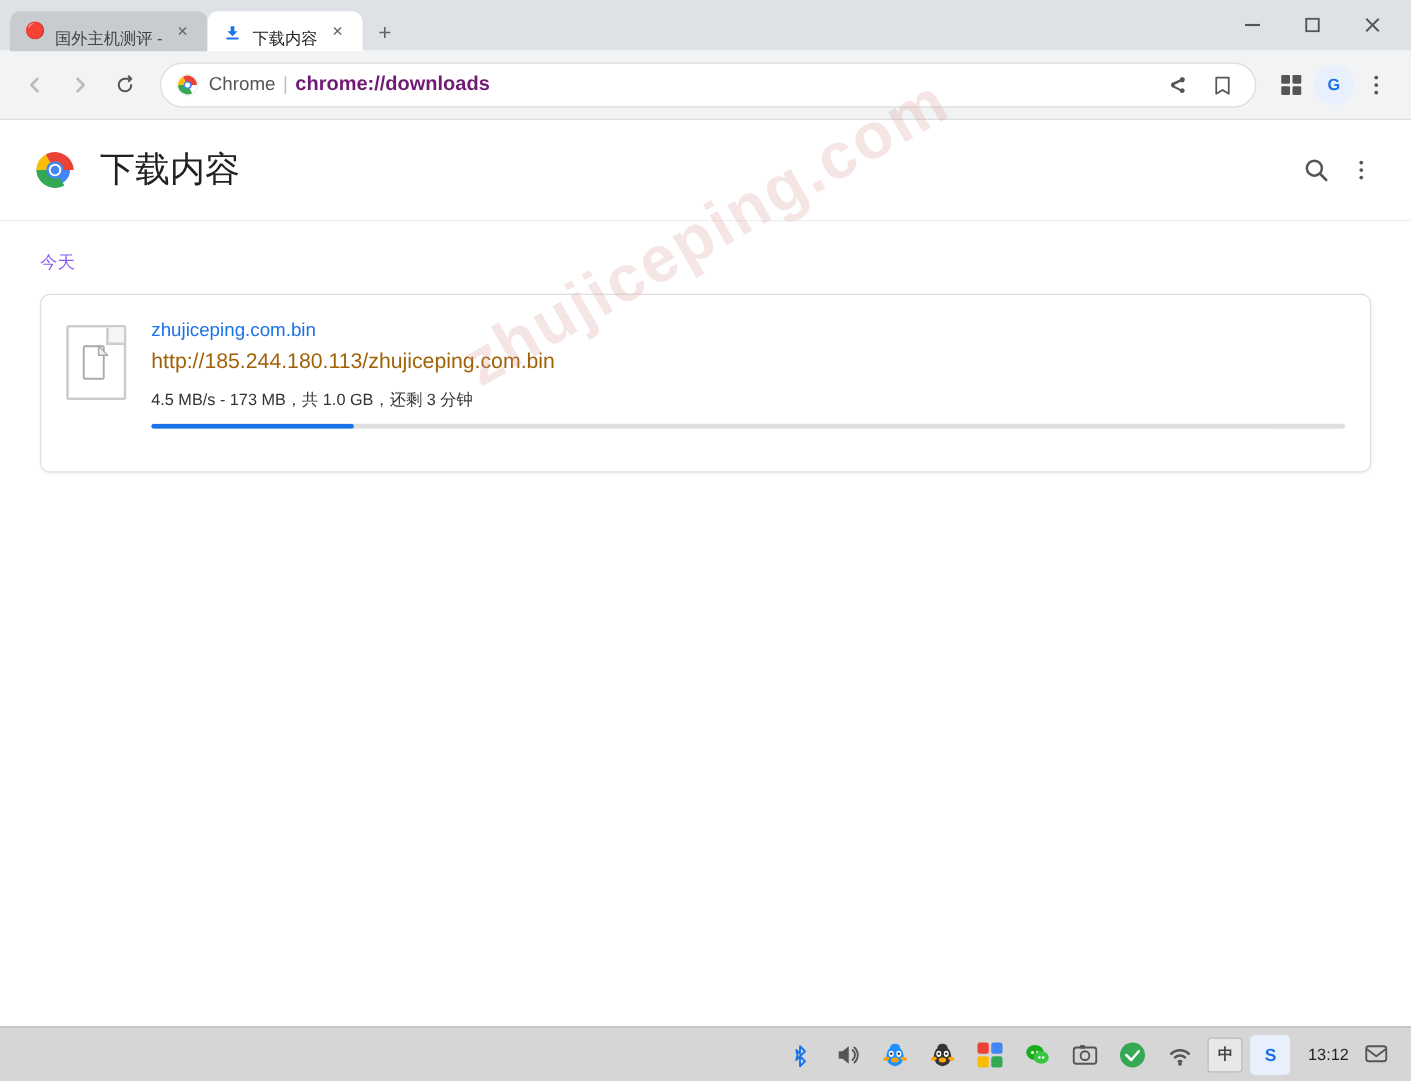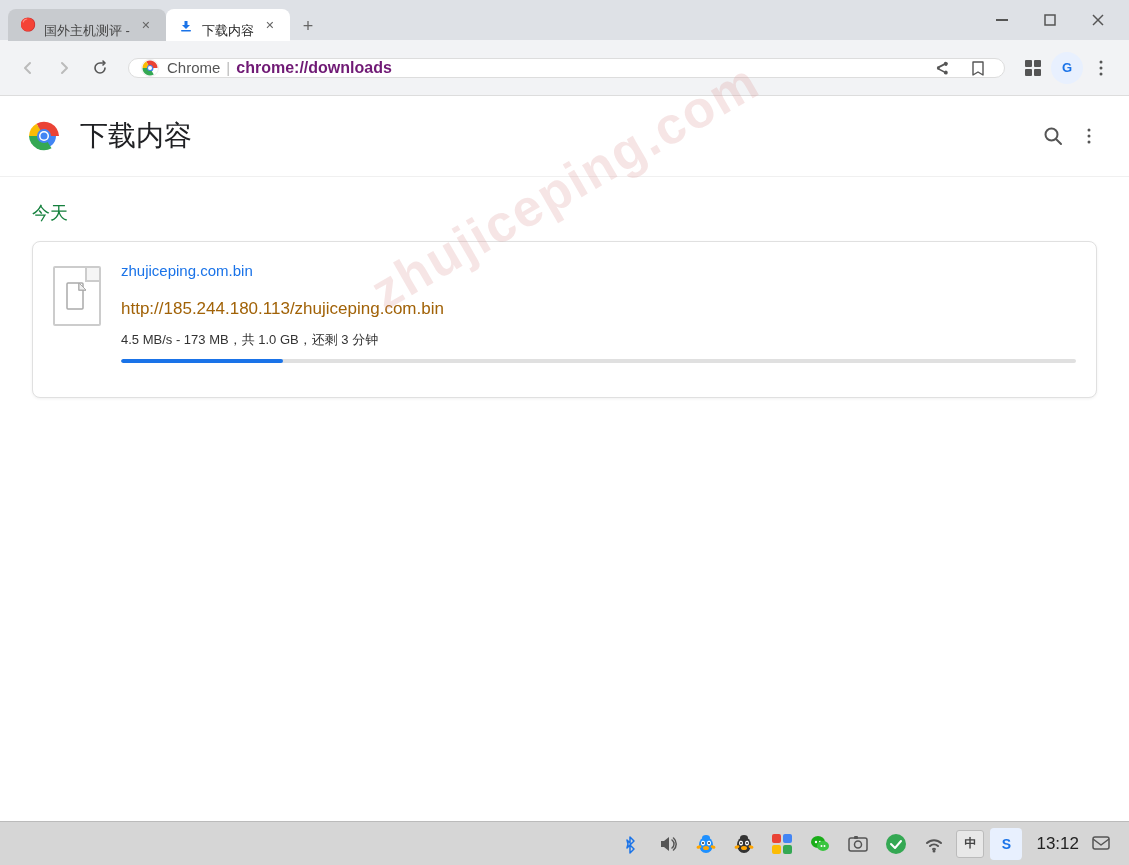--- a/index.html
+++ b/index.html
@@ -94,21 +94,21 @@
       width: 32px; height: 32px;
       border-radius: 50%;
       display: flex; align-items: center; justify-content: center;
       cursor: pointer;
       color: #555;
       font-size: 16px;
     }
     .nav-btn.disabled { color: #bbb; cursor: default; }
     .address-bar {
       flex: 1;
-      height: 20px;
+      height: 36px;
       background: #fff;
       border-radius: 20px;
       display: flex;
       align-items: center;
       padding: 0 12px;
       gap: 8px;
       border: 1px solid #ddd;
       margin: 0 8px;
     }
     .address-text {
@@ -185,22 +185,22 @@
       letter-spacing: 2px;
       user-select: none;
       width: 700px;
       text-align: center;
     }
 
     .downloads-content {
       padding: 24px 32px;
     }
     .date-label {
-      font-size: 18px;
-      color: #15803d;
+      font-size: 14px;
+      color: #8b5cf6;
       margin-bottom: 16px;
       font-weight: 400;
     }
     .download-card {
       background: #fff;
       border: 1px solid #e0e0e0;
       border-radius: 8px;
       padding: 20px;
       display: flex;
       align-items: flex-start;
@@ -228,21 +228,21 @@
       border-bottom: 2px solid #ccc;
       background: #f5f5f5;
     }
     .download-info {
       flex: 1;
     }
     .download-filename {
       font-size: 15px;
       color: #1a73e8;
       font-weight: 500;
-      margin-bottom: 20px;
+      margin-bottom: 6px;
       cursor: pointer;
       text-decoration: none;
     }
     .download-url {
       font-size: 17px;
       color: #a16207;
       margin-bottom: 12px;
     }
     .download-speed {
       font-size: 13px;
@@ -301,21 +301,21 @@
       gap: 6px;
     }
     .taskbar-icon {
       width: 32px; height: 32px;
       display: flex; align-items: center; justify-content: center;
       font-size: 18px;
       cursor: pointer;
       border-radius: 4px;
     }
     .taskbar-time {
-      font-size: 17px;
+      font-size: 13px;
       color: #222;
       margin-left: 8px;
       font-weight: 500;
     }
     .taskbar-left {
       margin-right: auto;
     }
     .input-indicator {
       width: 28px; height: 28px;
       background: #e8e8e8;

